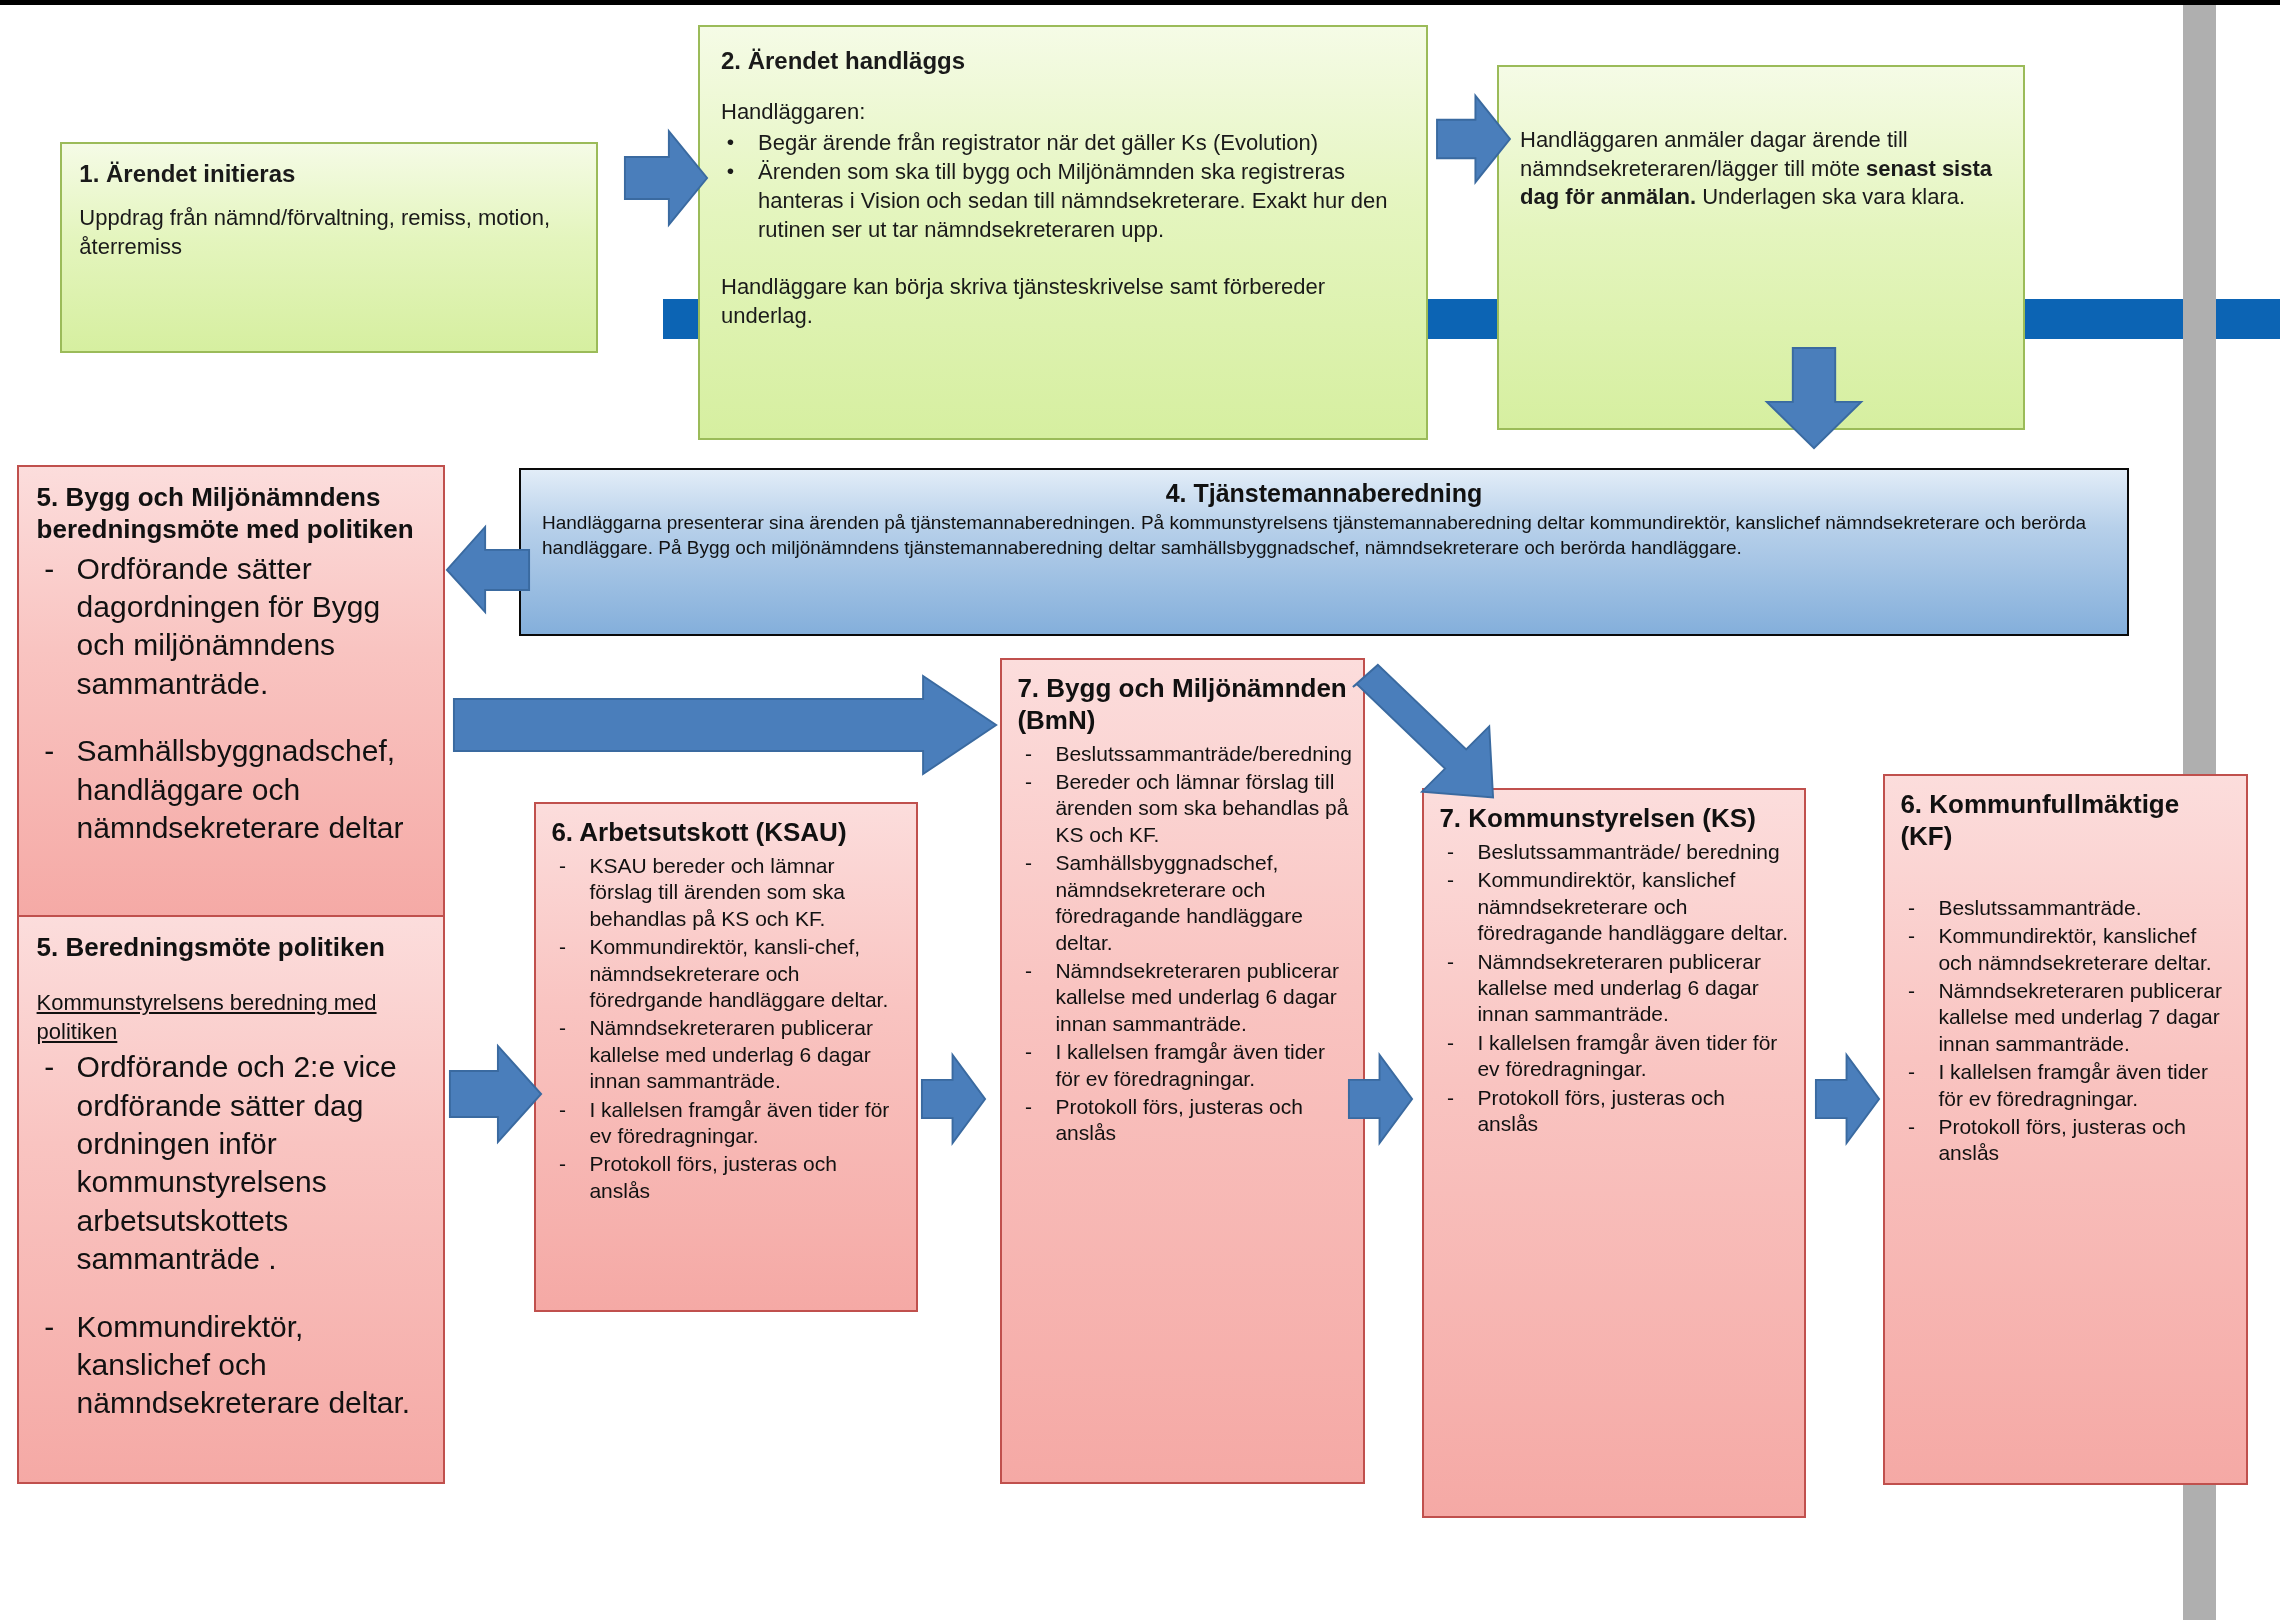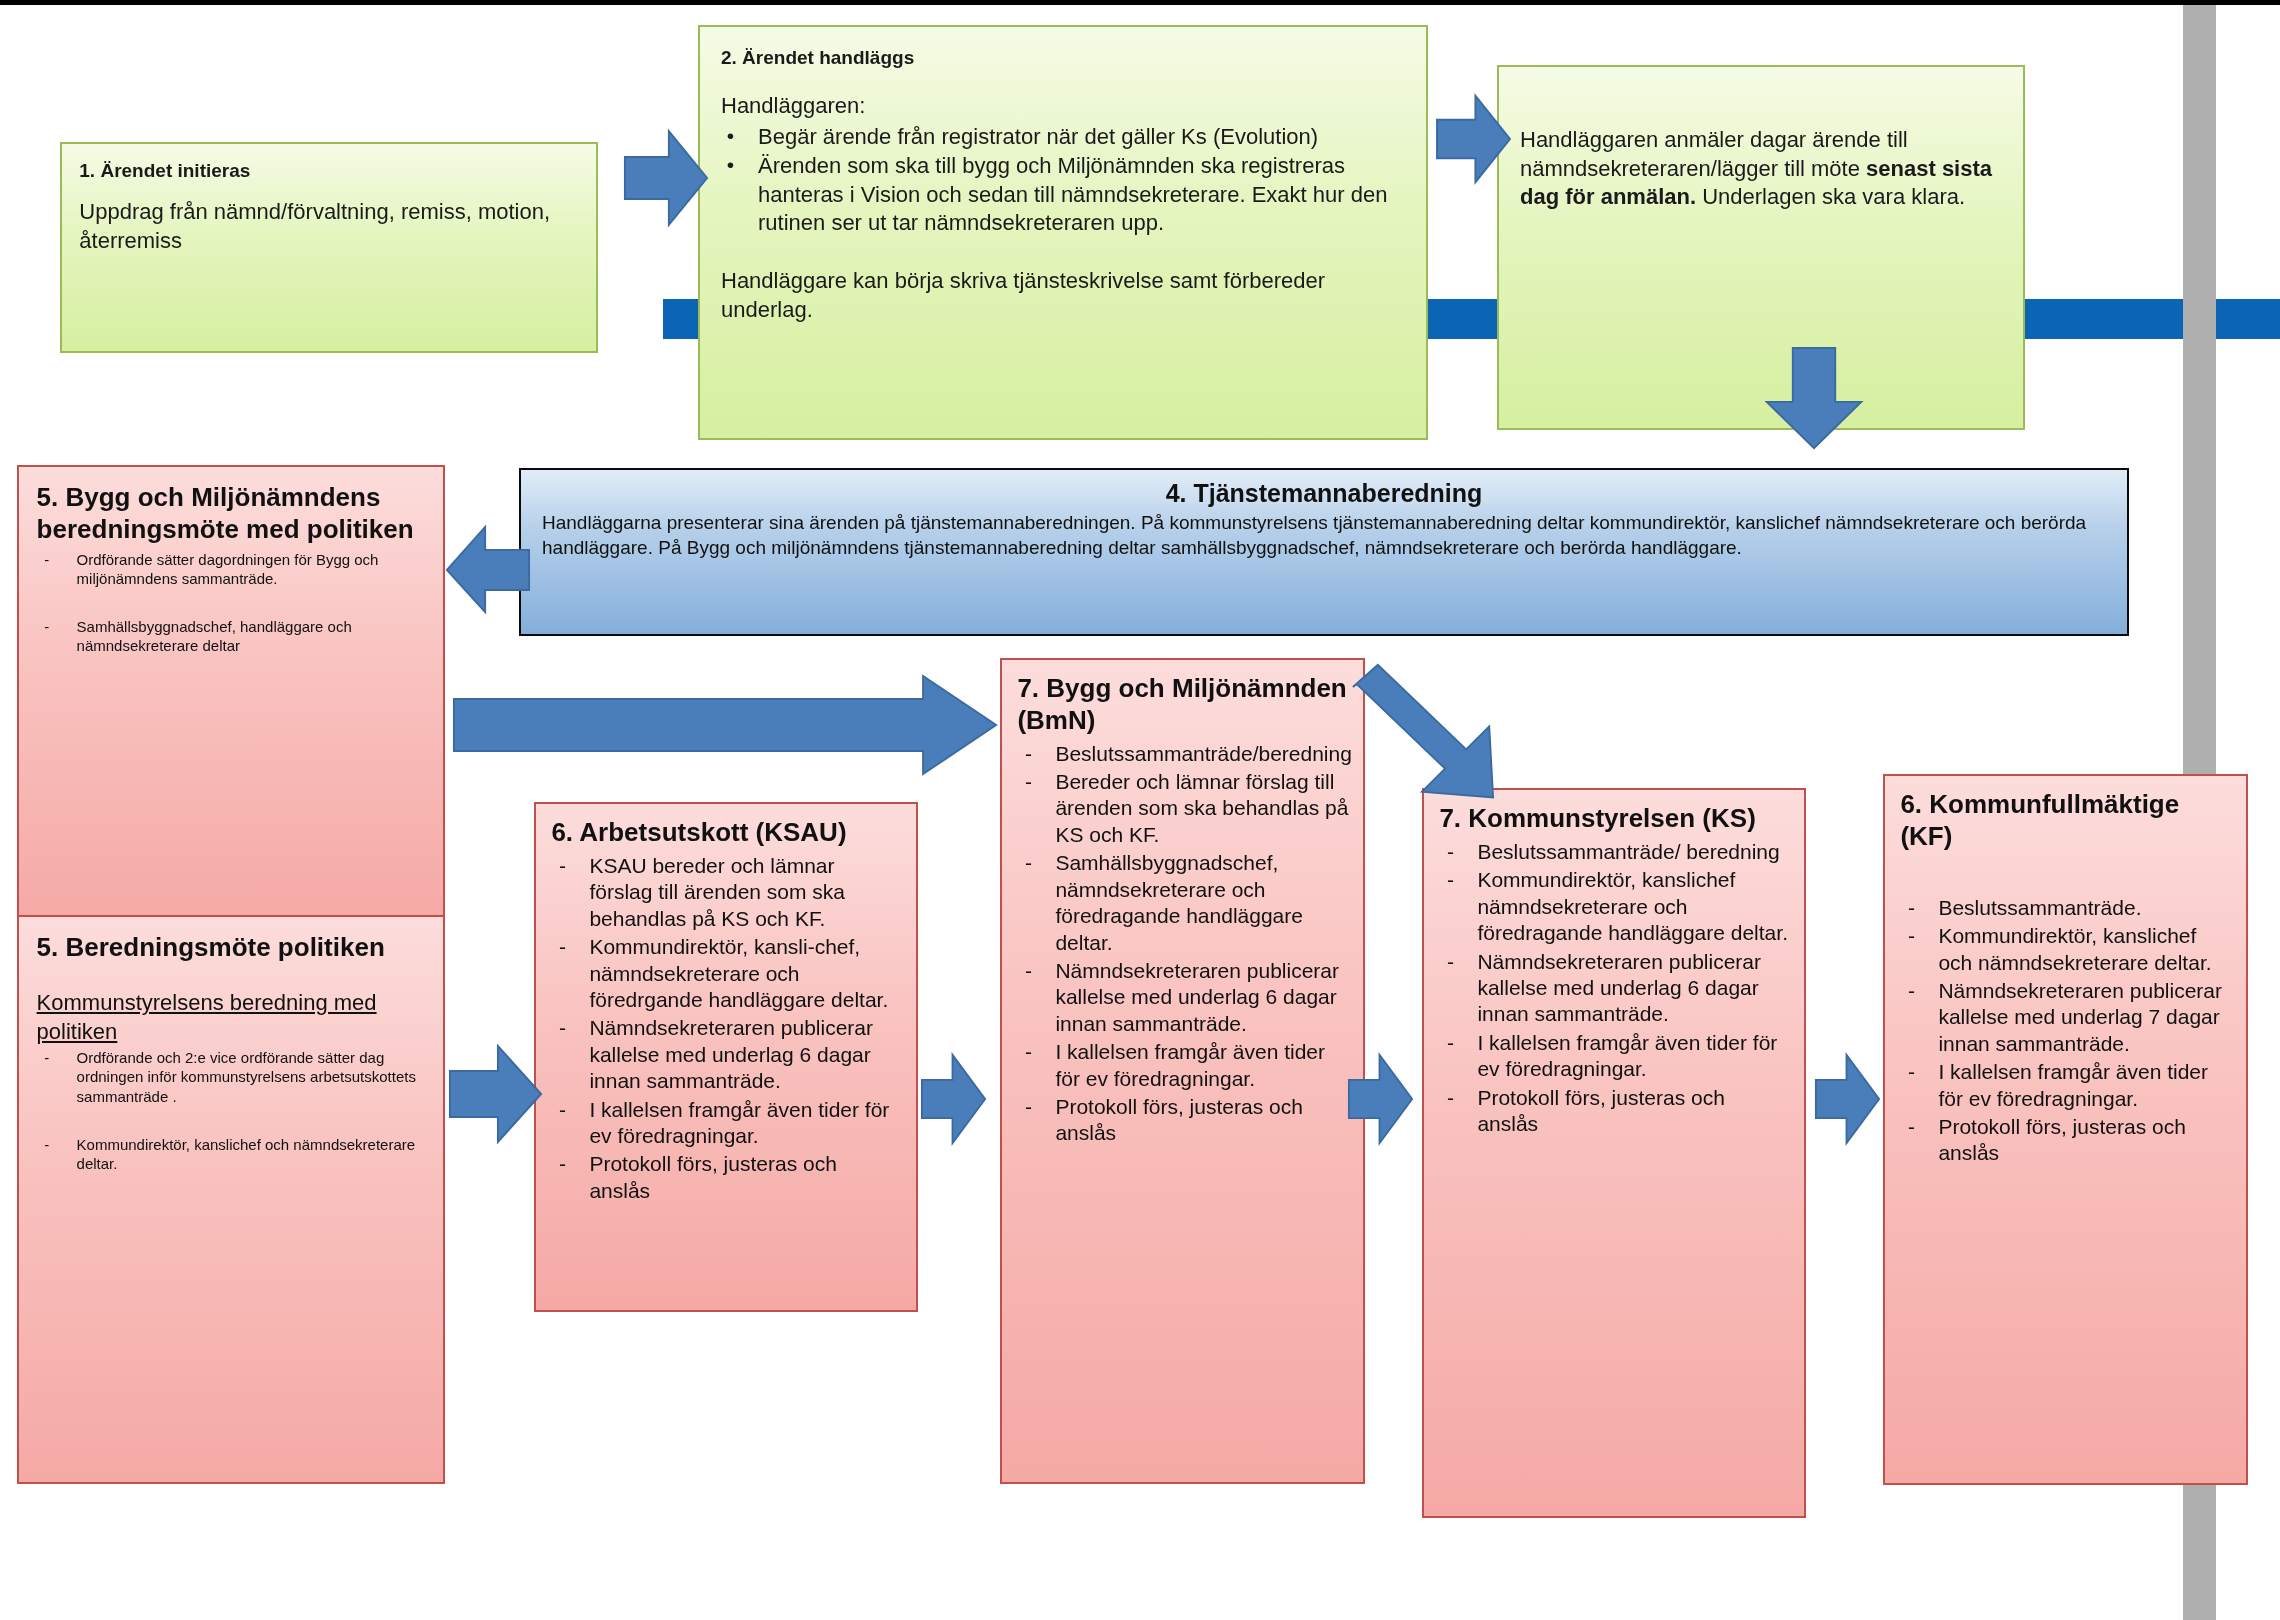--- a/index.html
+++ b/index.html
@@ -51,21 +51,21 @@
   .box-red{
     background:linear-gradient(180deg,#FCDDDC 0%,#F9C4C1 40%,#F5A9A5 100%);
     border:2.9px solid #C0504D;
     color:#111111;
   }
 
   .pad{padding:15.4px 17.3px 9.6px 17.3px;}
 
   .h-title{
     font-weight:bold;
-    font-size:19px;
+    font-size:24px;
     line-height:1.22;
     margin:0 0 5.8px 0;
   }
   .h-title-sm{
     font-weight:bold;
     font-size:26px;
     line-height:1.22;
     margin:0 0 3.8px 0;
   }
   .h-title-blue{
@@ -112,21 +112,21 @@
     content:"\2022";
     position:absolute;left:5.8px;top:-1px;
     font-size:21px;
   }
   ul.dash{
     margin:0;padding:0;list-style:none;
   }
   ul.dash li{
     position:relative;
     padding-left:40px;
-    font-size:15px;
+    font-size:30px;
     line-height:1.28;
     margin:0 0 1.9px 0;
   }
   ul.dash li:before{
     content:"-";
     position:absolute;left:7.7px;top:0;
   }
   ul.dash.tight li{font-size:21px;line-height:1.26;padding-left:38px;}
   ul.dash.gap li{margin-bottom:29px;}
 

